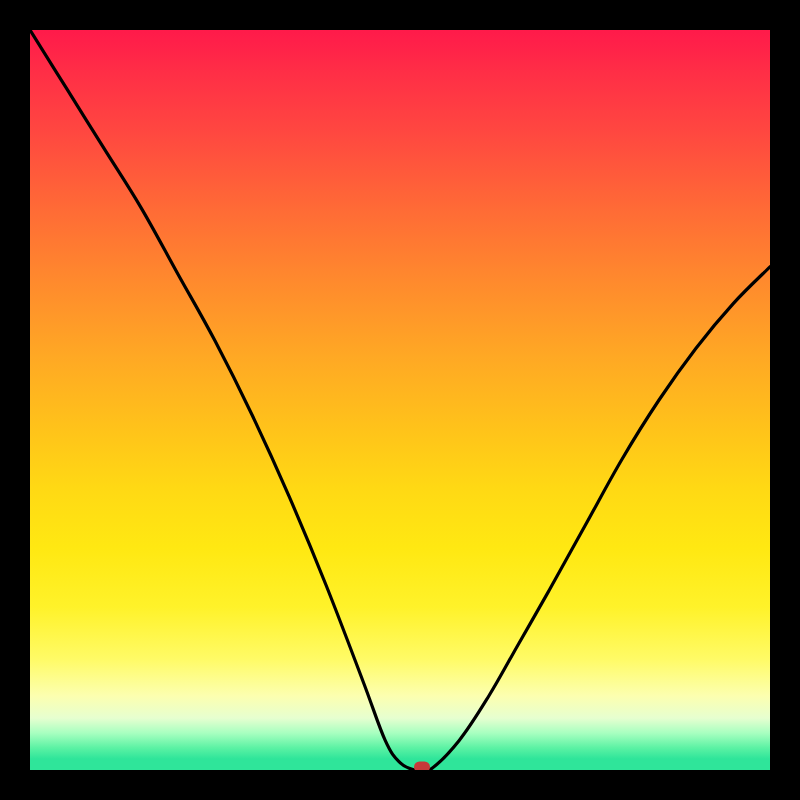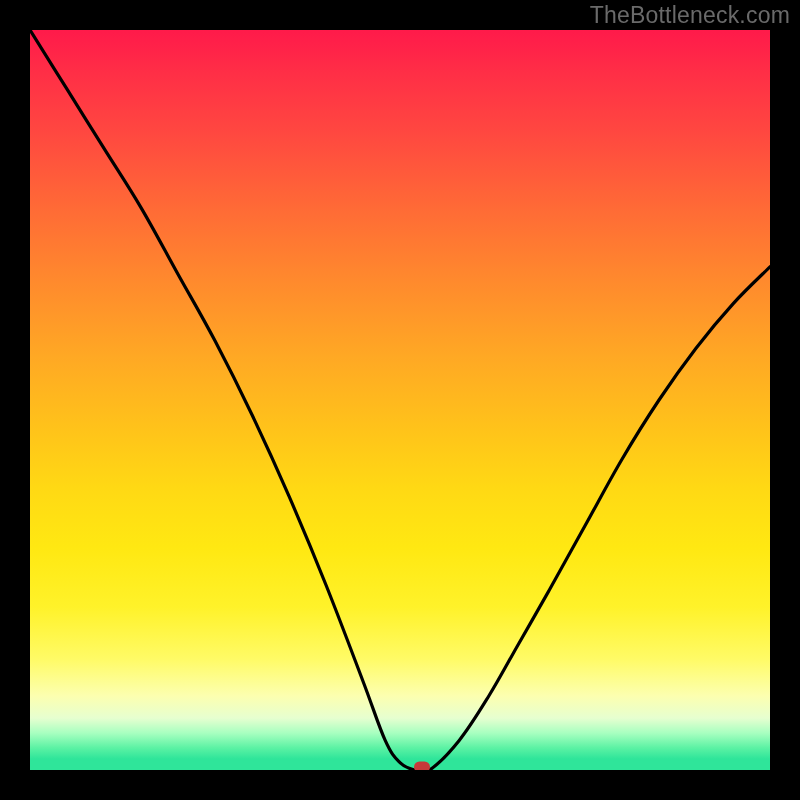--- a/index.html
+++ b/index.html
@@ -71,21 +71,20 @@
     border-radius: 6px;
     transform: translate(-50%, -50%);
     z-index: 20;
   }
 </style>
 </head>
 <body>
 
 <div class="frame">
 
-  <div class="watermark">TheBottleneck.com</div>
 
   <div class="plot">
     <div class="gradient"></div>
 
     <svg class="curve" viewBox="0 0 740 740" preserveAspectRatio="none">
       <path id="curve-path" fill="none" stroke="#000" stroke-width="3.2" stroke-linejoin="round" stroke-linecap="round" d="M 0.00 0.00 C 6.66 10.66, 23.68 37.89, 37.00 59.20 C 50.32 80.51, 60.68 97.09, 74.00 118.40 C 87.32 139.71, 97.68 154.96, 111.00 177.60 C 124.32 200.24, 134.68 220.22, 148.00 244.20 C 161.32 268.18, 171.68 285.49, 185.00 310.80 C 198.32 336.11, 208.68 356.83, 222.00 384.80 C 235.32 412.77, 245.68 435.56, 259.00 466.20 C 272.32 496.84, 282.68 521.70, 296.00 555.00 C 309.32 588.30, 322.34 623.23, 333.00 651.20 C 343.66 679.17, 348.54 695.75, 355.20 710.40 C 361.86 725.05, 364.67 727.27, 370.00 732.60 C 375.33 737.93, 379.47 738.67, 384.80 740.00 C 390.13 741.33, 391.61 745.33, 399.60 740.00 C 407.59 734.67, 418.54 723.72, 429.20 710.40 C 439.86 697.08, 448.14 683.32, 458.80 666.00 C 469.46 648.68, 477.74 632.85, 488.40 614.20 C 499.06 595.55, 506.01 583.71, 518.00 562.40 C 529.99 541.09, 541.68 519.78, 555.00 495.80 C 568.32 471.82, 578.68 451.84, 592.00 429.20 C 605.32 406.56, 615.68 389.98, 629.00 370.00 C 642.32 350.02, 652.68 335.52, 666.00 318.20 C 679.32 300.88, 689.68 288.45, 703.00 273.80 C 716.32 259.15, 733.34 243.46, 740.00 236.80"></path>
     </svg>
 
     <div id="marker" class="marker" style="left: 392.2px; top: 737px;"></div>
   </div>

